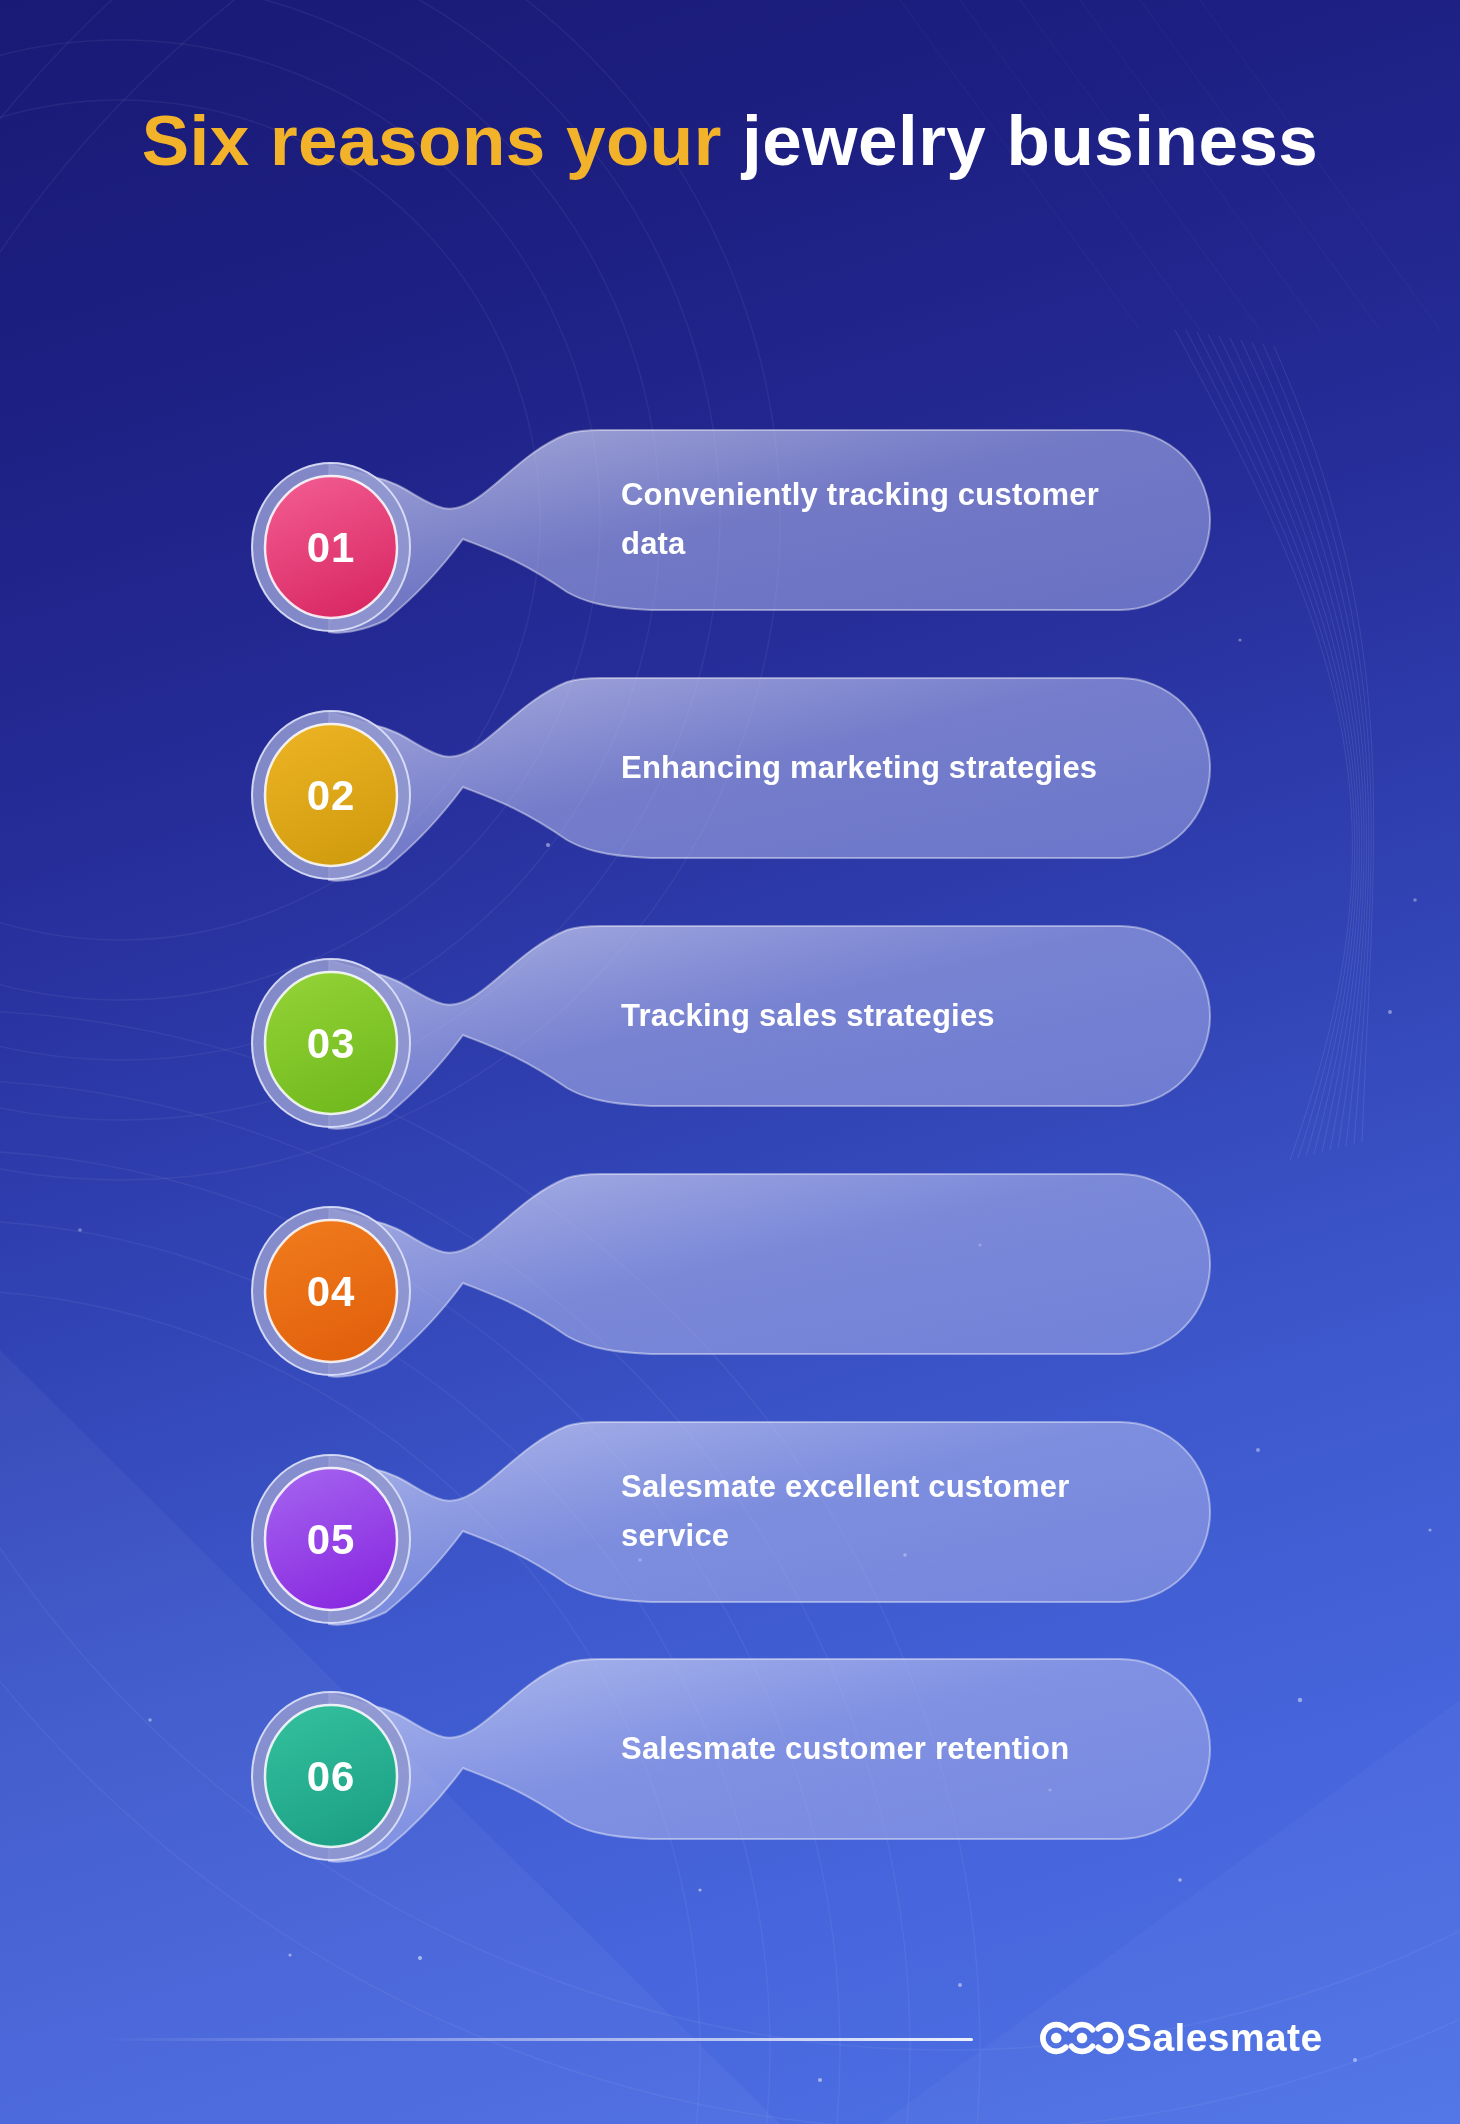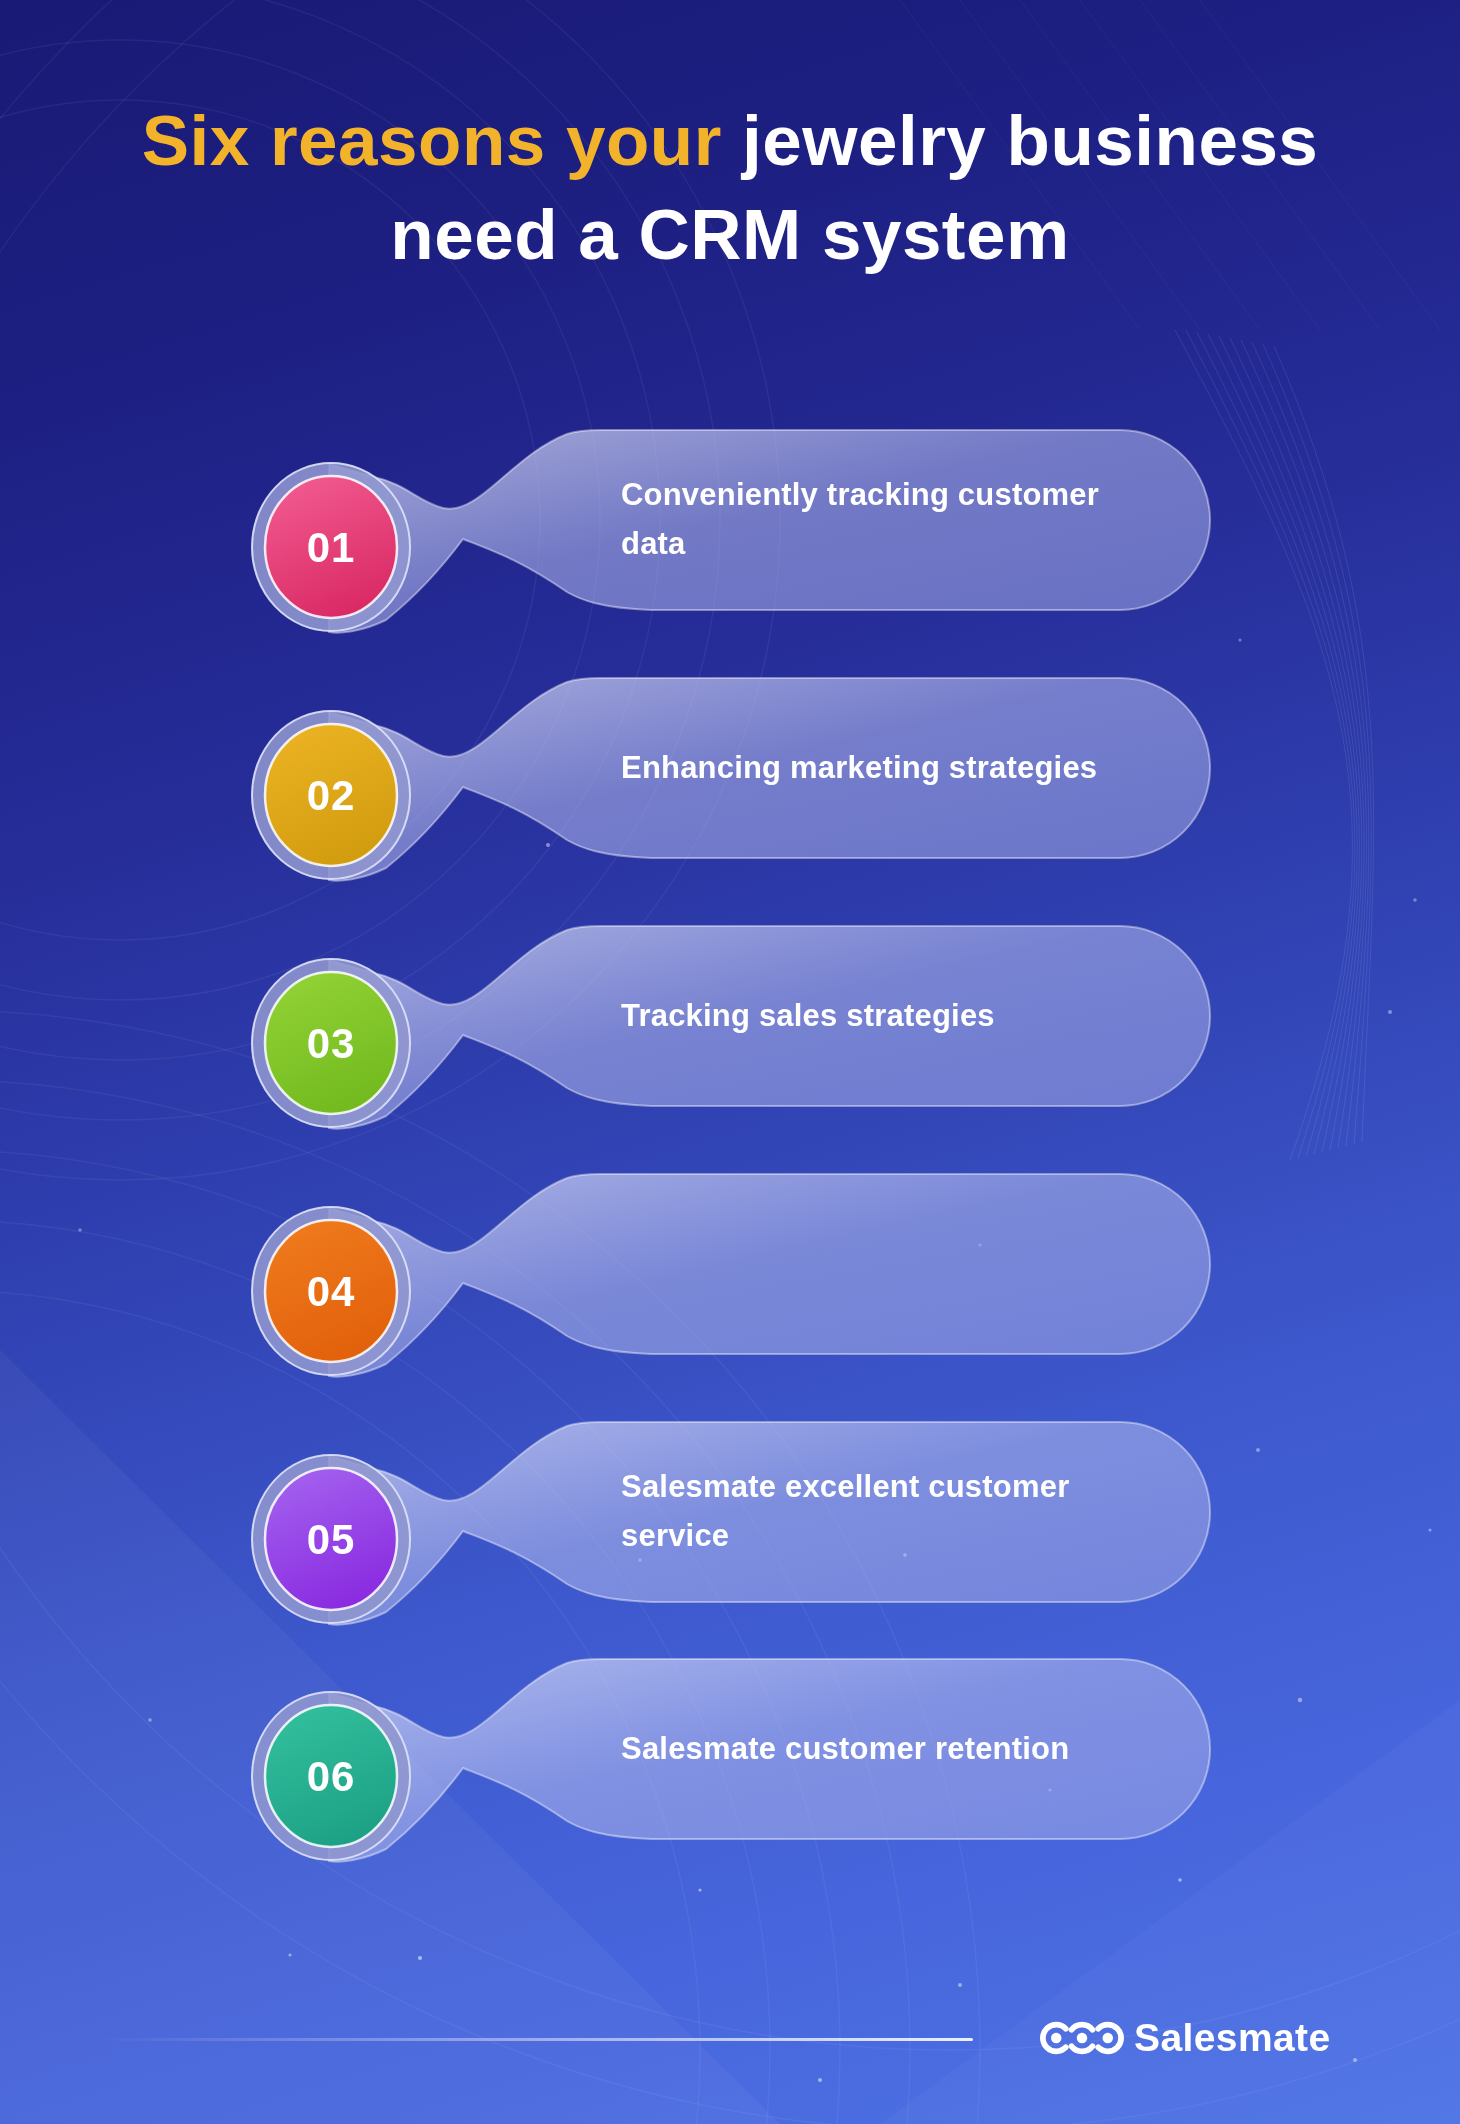--- a/index.html
+++ b/index.html
@@ -22,21 +22,21 @@
   .ring{fill:#8f96cf;fill-opacity:.88;stroke:rgba(222,226,248,0.9);stroke-width:2;}
   .disc{stroke:rgba(255,255,255,0.85);stroke-width:2.5;}
   .num{fill:#ffffff;font-size:42px;font-weight:600;text-anchor:middle;
        font-family:"Liberation Sans","DejaVu Sans",sans-serif;letter-spacing:1px;}
   .item-label{position:absolute;left:404px;top:8px;height:180px;width:580px;
       display:flex;align-items:center;color:#ffffff;font-size:31px;font-weight:600;
       line-height:1.58;letter-spacing:.2px;white-space:pre-line;margin-left:36px;}
   
   .divider{position:absolute;left:100px;top:2038px;width:873px;height:3px;border-radius:2px;
       background:linear-gradient(90deg,rgba(255,255,255,0) 0%,rgba(255,255,255,.35) 40%,rgba(255,255,255,.9) 100%);}
-  .logo{position:absolute;left:1040px;top:2015px;display:flex;align-items:center;gap:10px;justify-content:center;}
+  .logo{position:absolute;left:1040px;top:2015px;display:flex;align-items:center;gap:2px;justify-content:center;}
   .brand{color:#ffffff;font-size:39px;font-weight:700;letter-spacing:.4px;}
 </style>
 </head>
 <body>
 
 <div class="canvas">
 
   <svg class="decor" width="1460" height="2124" viewBox="0 0 1460 2124" aria-hidden="true">
     <defs>
       <linearGradient id="bubbleGrad" x1="0" y1="0" x2="1" y2="1">
@@ -129,21 +129,20 @@
         <circle cx="1355" cy="2060" r="2" opacity=".45"></circle>
       <circle cx="80" cy="1230" r="1.8" opacity=".35"></circle>
         <circle cx="1240" cy="640" r="1.6" opacity=".35"></circle>
       <circle cx="1415" cy="900" r="1.8" opacity=".35"></circle>
         <circle cx="980" cy="1245" r="1.6" opacity=".35"></circle>
     </g>
   </svg>
 
   <div class="title">
     <div><span class="gold">Six reasons your</span> <span>jewelry business</span></div>
-    <div>need a CRM system</div>
   </div>
 
   <div class="item" style="top:422px">
     <svg class="item-svg" width="1100" height="250" viewBox="0 0 1100 250">
       <path class="bubble-fill" d="M193 55 C225 62 238 80 262 86 C298 94 330 34 386 12 Q398 8 420 8 L939 8 A90 90 0 0 1 939 188 L470 188 C420 186 400 178 386 170 C340 138 310 128 282 117 C265 140 240 170 205 198 C180 210 158 212 148 210 L148 42 Z"></path>
       <path class="bubble-edge" d="M193 55 C225 62 238 80 262 86 C298 94 330 34 386 12 Q398 8 420 8 L939 8 A90 90 0 0 1 939 188 L470 188 C420 186 400 178 386 170 C340 138 310 128 282 117 C265 140 240 170 205 198 C180 210 158 212 148 210 L148 42 Z"></path>
       <ellipse class="ring" cx="150" cy="125" rx="79" ry="84"></ellipse>
       <ellipse class="disc" cx="150" cy="125" rx="66" ry="71" fill="url(#c0)"></ellipse>
       <text class="num" x="150" y="125" dy="0.36em">01</text>
     </svg>

